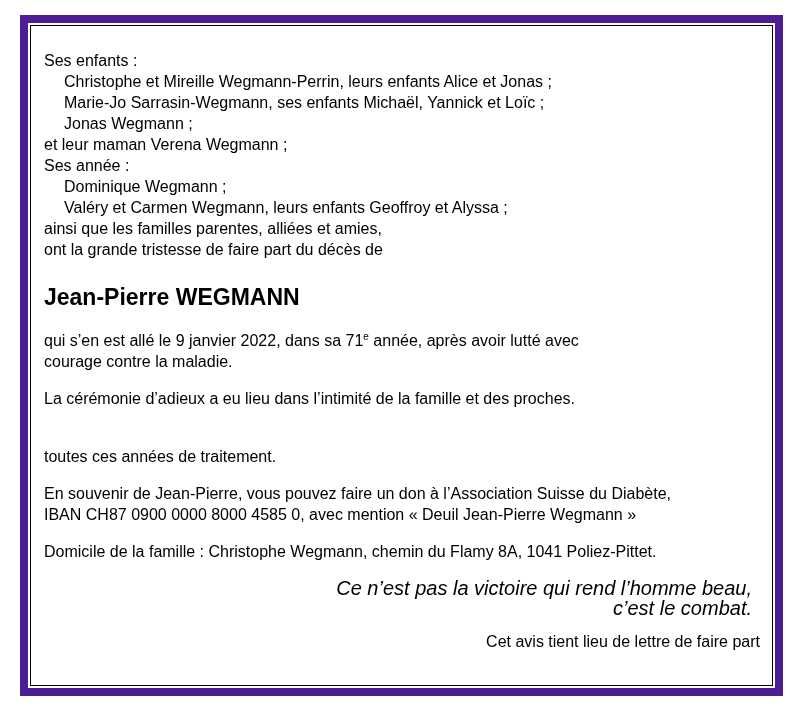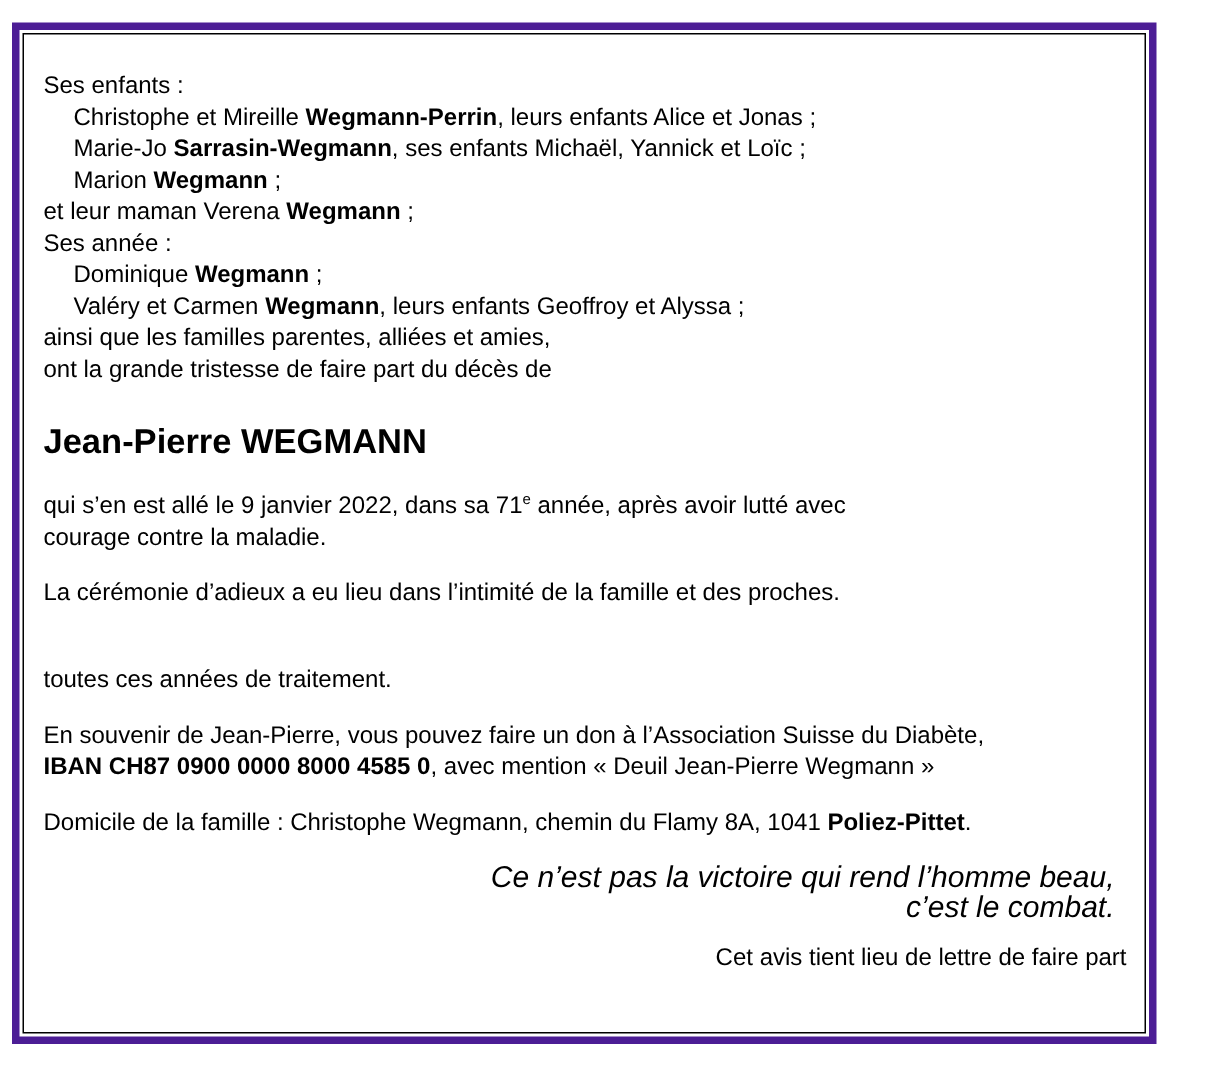--- a/index.html
+++ b/index.html
@@ -7,47 +7,47 @@
     padding: 0;
     width: 804px;
     height: 714px;
     background: #ffffff;
     overflow: hidden;
     font-family: "Liberation Sans", sans-serif;
     color: #000000;
   }
   .frame-outer {
     position: absolute;
-    left: 8px;
+    left: 20px;
     top: 15px;
     width: 763px;
     height: 681px;
     box-sizing: border-box;
-    border: 5px solid #4c1d95;
+    border: 8px solid #4c1d95;
     padding: 2px;
     background: #ffffff;
   }
   .frame-inner {
     box-sizing: border-box;
     width: 100%;
     height: 100%;
     border: 1.5px solid #000000;
   }
   .content {
     padding: 24px 12px 0 13px;
     font-size: 16px;
     line-height: 21px;
   }
   .family-block .line {
     white-space: nowrap;
   }
   .family-block .line.indent {
     padding-left: 20px;
   }
-  .b { font-weight: bold; }
+  .b { font-weight: normal; }
   sup {
     font-size: 10px;
     line-height: 0;
     vertical-align: super;
   }
   .deceased-name {
     margin: 22px 0 18px 0;
     text-align: left;
     font-size: 23px;
     font-weight: bold;
@@ -72,21 +72,21 @@
 <body>
 
 <div class="frame-outer">
   <div class="frame-inner">
     <div class="content">
 
       <div class="family-block">
           <div class="line"><span>Ses enfants :</span></div>
           <div class="line indent"><span>Christophe et Mireille </span><span class="b">Wegmann-Perrin</span><span>, leurs enfants Alice et Jonas ;</span></div>
           <div class="line indent"><span>Marie-Jo </span><span class="b">Sarrasin-Wegmann</span><span>, ses enfants Michaël, Yannick et Loïc ;</span></div>
-          <div class="line indent"><span>Marion </span><span class="b">Wegmann</span><span> ;</span></div>
+          <div class="line indent"><span>Jonas </span><span class="b">Wegmann</span><span> ;</span></div>
           <div class="line"><span>et leur maman Verena </span><span class="b">Wegmann</span><span> ;</span></div>
           <div class="line"><span>Ses année :</span></div>
           <div class="line indent"><span>Dominique </span><span class="b">Wegmann</span><span> ;</span></div>
           <div class="line indent"><span>Valéry et Carmen </span><span class="b">Wegmann</span><span>, leurs enfants Geoffroy et Alyssa ;</span></div>
           <div class="line"><span>ainsi que les familles parentes, alliées et amies,</span></div>
           <div class="line"><span>ont la grande tristesse de faire part du décès de</span></div>
         </div>
 
       <h1 class="deceased-name">Jean-Pierre WEGMANN</h1>
 

